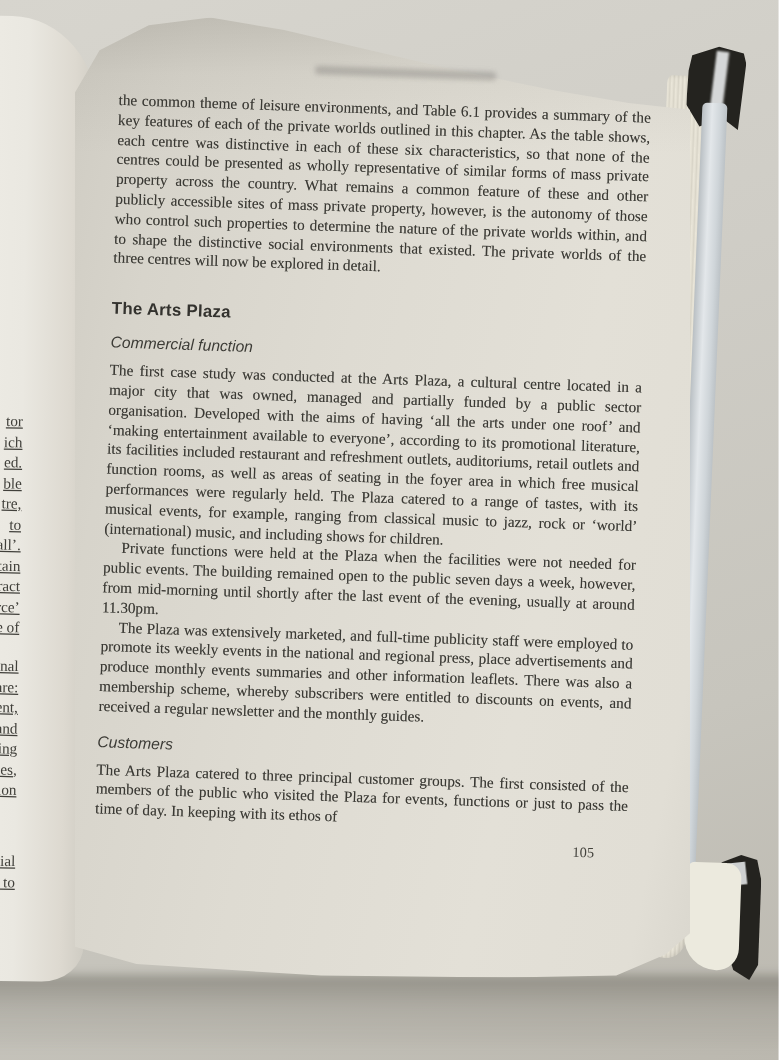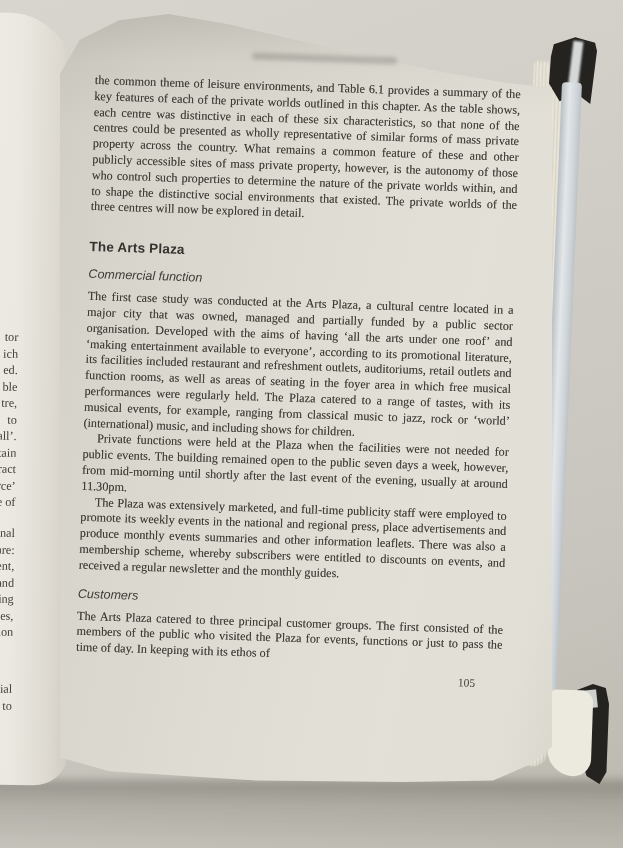--- a/index.html
+++ b/index.html
@@ -55,21 +55,21 @@
   }
   
   .left-page{
     position:absolute;left:-46px;top:14px;width:126px;height:772px;z-index:4;
     transform:rotate(1deg);transform-origin:100% 0;
     background:linear-gradient(to right,#f0eee7 0%,#eae8e1 55%,#ddd9d0 85%,#cfccc3 100%);
     border-top-right-radius:70px 80px;border-bottom-right-radius:34px 30px;
   }
   .frags{position:absolute;right:56px;top:318px;width:90px;height:400px;}
   .frag{position:absolute;right:0;white-space:nowrap;
-    font:12.2px/1 "Liberation Serif",serif;color:#41403b;}
+    font:12.2px/1 "Liberation Serif",serif;color:#41403b;text-decoration:underline;}
   .frag:nth-child(1){top:0}.frag:nth-child(2){top:17px}.frag:nth-child(3){top:33px}
   .frag:nth-child(4){top:49.5px}.frag:nth-child(5){top:66px}.frag:nth-child(6){top:82.5px}
   .frag:nth-child(7){top:99px}.frag:nth-child(8){top:115.5px}.frag:nth-child(9){top:132px}
   .frag:nth-child(10){top:148.5px}.frag:nth-child(11){top:165px}
   .frag:nth-child(12){top:196px}.frag:nth-child(13){top:212.5px}.frag:nth-child(14){top:229px}
   .frag:nth-child(15){top:245.5px}.frag:nth-child(16){top:262px}.frag:nth-child(17){top:278.5px}
   .frag:nth-child(18){top:295px}
   .frag:nth-child(19){top:352px}.frag:nth-child(20){top:368.5px}
   
   .main-page{

